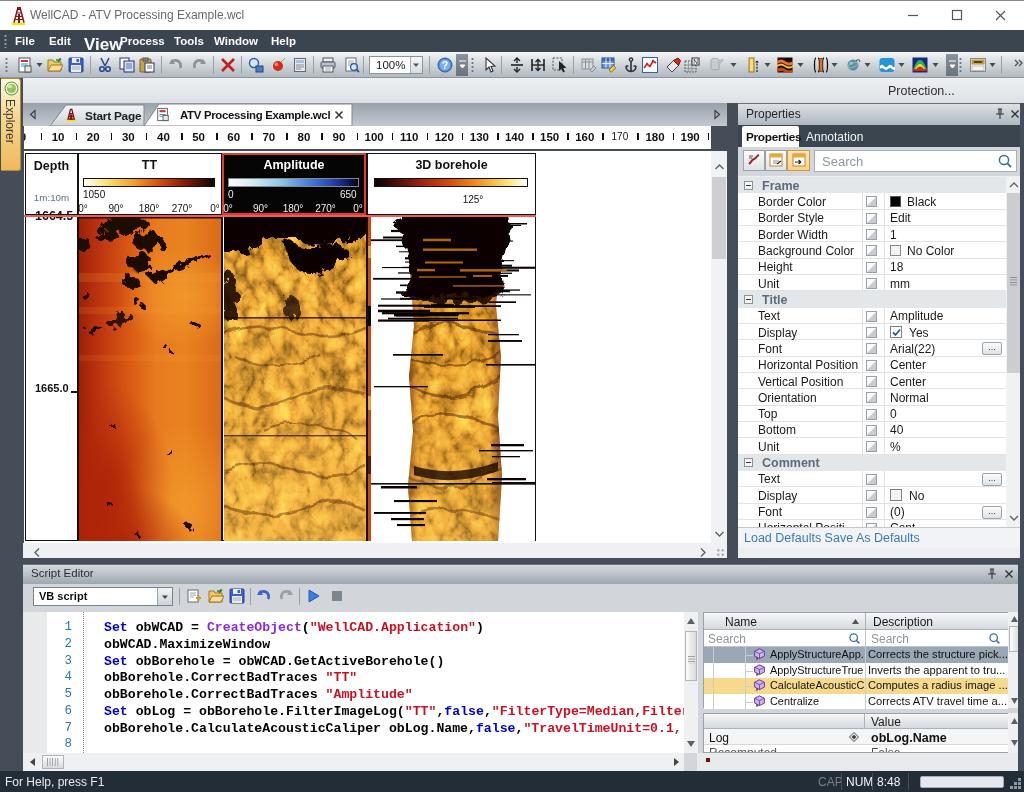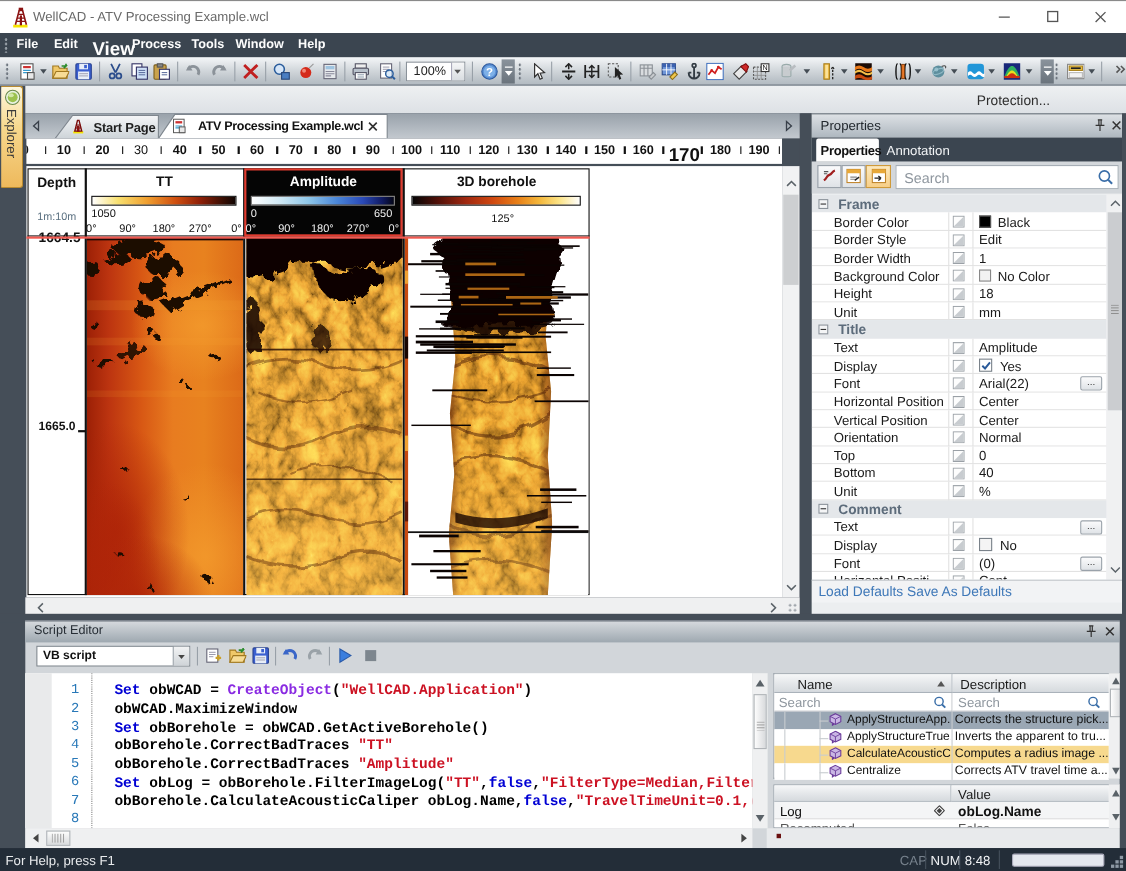--- a/index.html
+++ b/index.html
@@ -302,35 +302,35 @@
 <svg style="position:absolute;left:334px;top:110px" width="10" height="10" viewBox="0 0 10 10">
     <path d="M1.5 1.5 L8.5 8.5 M8.5 1.5 L1.5 8.5" stroke="#333" stroke-width="1.5"></path>
   </svg>
 <svg style="position:absolute;left:712px;top:109px" width="10" height="11" viewBox="0 0 10 11">
     <path d="M3 1.5 L7.5 5.5 L3 9.5 Z" fill="none" stroke="#39404a" stroke-width="1.2"></path>
   </svg>
 <div style="position:absolute;left:24px;top:126px;width:687px;height:25px;background:#fff;overflow:hidden;">
     <span style="position:absolute;left:-13.0px;top:5px;width:24px;text-align:center;font-size:11.5px;font-weight:bold;color:#111;">0</span>
     <span style="position:absolute;left:22.1px;top:5px;width:24px;text-align:center;font-size:11.5px;font-weight:bold;color:#111;">10</span>
     <span style="position:absolute;left:57.2px;top:5px;width:24px;text-align:center;font-size:11.5px;font-weight:bold;color:#111;">20</span>
-    <span style="position:absolute;left:92.3px;top:5px;width:24px;text-align:center;font-size:11.5px;font-weight:normal;color:#111;">30</span>
+    <span style="position:absolute;left:92.3px;top:5px;width:24px;text-align:center;font-size:11.5px;font-weight:bold;color:#111;">30</span>
     <span style="position:absolute;left:127.4px;top:5px;width:24px;text-align:center;font-size:11.5px;font-weight:bold;color:#111;">40</span>
     <span style="position:absolute;left:162.6px;top:5px;width:24px;text-align:center;font-size:11.5px;font-weight:bold;color:#111;">50</span>
     <span style="position:absolute;left:197.7px;top:5px;width:24px;text-align:center;font-size:11.5px;font-weight:bold;color:#111;">60</span>
     <span style="position:absolute;left:232.8px;top:5px;width:24px;text-align:center;font-size:11.5px;font-weight:bold;color:#111;">70</span>
     <span style="position:absolute;left:267.9px;top:5px;width:24px;text-align:center;font-size:11.5px;font-weight:bold;color:#111;">80</span>
     <span style="position:absolute;left:303.0px;top:5px;width:24px;text-align:center;font-size:11.5px;font-weight:bold;color:#111;">90</span>
     <span style="position:absolute;left:338.1px;top:5px;width:24px;text-align:center;font-size:11.5px;font-weight:bold;color:#111;">100</span>
     <span style="position:absolute;left:373.2px;top:5px;width:24px;text-align:center;font-size:11.5px;font-weight:bold;color:#111;">110</span>
     <span style="position:absolute;left:408.3px;top:5px;width:24px;text-align:center;font-size:11.5px;font-weight:bold;color:#111;">120</span>
     <span style="position:absolute;left:443.4px;top:5px;width:24px;text-align:center;font-size:11.5px;font-weight:bold;color:#111;">130</span>
     <span style="position:absolute;left:478.5px;top:5px;width:24px;text-align:center;font-size:11.5px;font-weight:bold;color:#111;">140</span>
     <span style="position:absolute;left:513.6px;top:5px;width:24px;text-align:center;font-size:11.5px;font-weight:bold;color:#111;">150</span>
     <span style="position:absolute;left:548.8px;top:5px;width:24px;text-align:center;font-size:11.5px;font-weight:bold;color:#111;">160</span>
-    <span style="position:absolute;left:583.9px;top:5px;width:24px;font-size:17px;font-weight:bold;color:#111;">170</span>
+    <span style="position:absolute;left:583.9px;top:5px;width:24px;text-align:center;font-size:10px;font-weight:normal;color:#111;">170</span>
     <span style="position:absolute;left:619.0px;top:5px;width:24px;text-align:center;font-size:11.5px;font-weight:bold;color:#111;">180</span>
     <span style="position:absolute;left:654.1px;top:5px;width:24px;text-align:center;font-size:11.5px;font-weight:bold;color:#111;">190</span>
     <div style="position:absolute;left:16.6px;top:7px;width:1.5px;height:7px;background:#111;"></div>
     <div style="position:absolute;left:51.7px;top:7px;width:1.5px;height:7px;background:#111;"></div>
     <div style="position:absolute;left:86.8px;top:7px;width:1.5px;height:7px;background:#111;"></div>
     <div style="position:absolute;left:121.9px;top:7px;width:1.5px;height:7px;background:#111;"></div>
     <div style="position:absolute;left:157.0px;top:7px;width:1.5px;height:7px;background:#111;"></div>
     <div style="position:absolute;left:192.1px;top:7px;width:1.5px;height:7px;background:#111;"></div>
     <div style="position:absolute;left:227.2px;top:7px;width:1.5px;height:7px;background:#111;"></div>
     <div style="position:absolute;left:262.3px;top:7px;width:1.5px;height:7px;background:#111;"></div>
@@ -371,21 +371,21 @@
 <div style="position:absolute;left:228px;top:178px;width:131px;height:9px;border:1px solid #888;background:linear-gradient(90deg,#ffffff,#cfe8f4 20%,#8ec6e8 40%,#4a86d8 60%,#2a4ab8 78%,#101a60 92%,#040616);"></div>
 <span class="t" style="left:228px;top:189px;font-size:10px;color:#eee;">0</span>
 <span class="t" style="left:340px;top:189px;font-size:10px;color:#eee;">650</span>
 <span class="t" style="left:216.0px;top:203px;width:24px;text-align:center;font-size:10px;color:#eee;">0°</span>
 <span class="t" style="left:248.5px;top:203px;width:24px;text-align:center;font-size:10px;color:#eee;">90°</span>
 <span class="t" style="left:281.0px;top:203px;width:24px;text-align:center;font-size:10px;color:#eee;">180°</span>
 <span class="t" style="left:313.5px;top:203px;width:24px;text-align:center;font-size:10px;color:#eee;">270°</span>
 <span class="t" style="left:346.0px;top:203px;width:24px;text-align:center;font-size:10px;color:#eee;">0°</span>
 <span class="t" style="left:368px;top:158px;width:167px;text-align:center;font-size:12.5px;font-weight:bold;color:#111;">3D borehole</span>
 <div style="position:absolute;left:374px;top:178px;width:154px;height:9px;border:1px solid #111;background:linear-gradient(90deg,#050505,#501008 15%,#a02810 32%,#d04810 48%,#e88018 63%,#f4b83c 76%,#fce488 88%,#ffffff);"></div>
-<span class="t" style="left:380px;top:194px;width:154px;text-align:center;font-size:10px;color:#111;">125°</span>
+<span class="t" style="left:396px;top:194px;width:154px;text-align:center;font-size:10px;color:#111;">125°</span>
 <svg style="position:absolute;left:79px;top:216px" width="142" height="325" viewBox="0 0 142 325">
 <defs>
 <linearGradient id="ttbase" x1="0" y1="0" x2="1" y2="0">
 <stop offset="0" stop-color="#9c2006"></stop>
         <stop offset="0.14" stop-color="#bc3410"></stop>
 <stop offset="0.35" stop-color="#d85814"></stop>
         <stop offset="0.55" stop-color="#e87c20"></stop>
 <stop offset="0.75" stop-color="#e8821f"></stop>
         <stop offset="1" stop-color="#dc6a18"></stop>
 </linearGradient>

